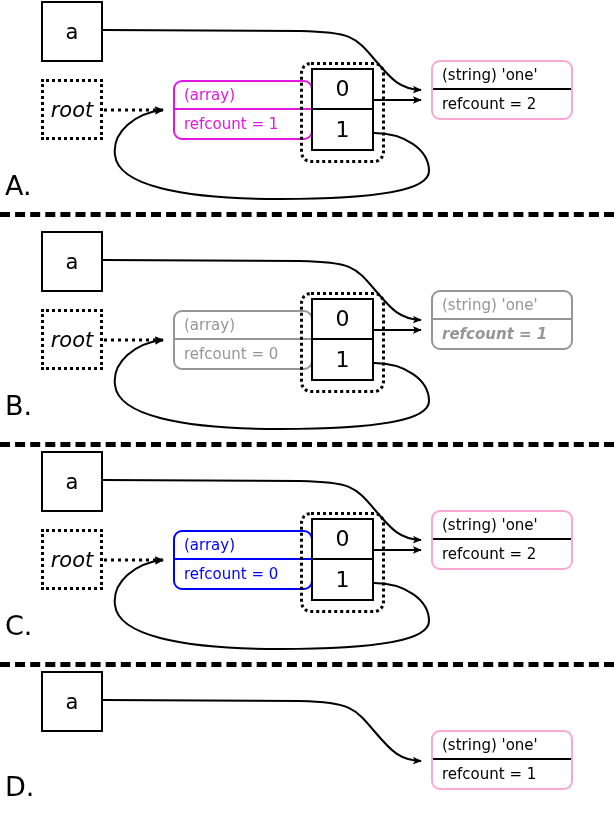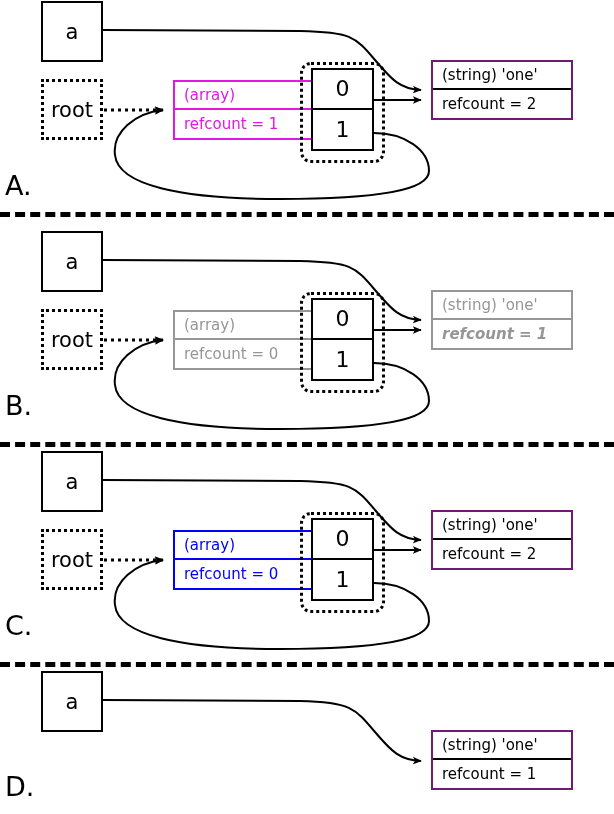--- a/index.html
+++ b/index.html
@@ -43,27 +43,28 @@
     box-sizing: border-box;
     background: #ffffff;
     display: flex;
     align-items: center;
     justify-content: center;
     font-size: 21px;
     color: #000000;
   }
   .var-box.dotted {
     border: 3px dotted #000000;
+    font-style: italic;
   }
   
   .record {
     position: absolute;
     box-sizing: border-box;
-    border: 2px solid #701a75;
-    border-radius: 0;
+    border: 2px solid #f9a8d4;
+    border-radius: 9px;
     background: #ffffff;
     overflow: hidden;
   }
   .record .row {
     box-sizing: border-box;
     height: 50%;
     display: flex;
     align-items: center;
     padding-left: 9px;
     font-size: 15px;

